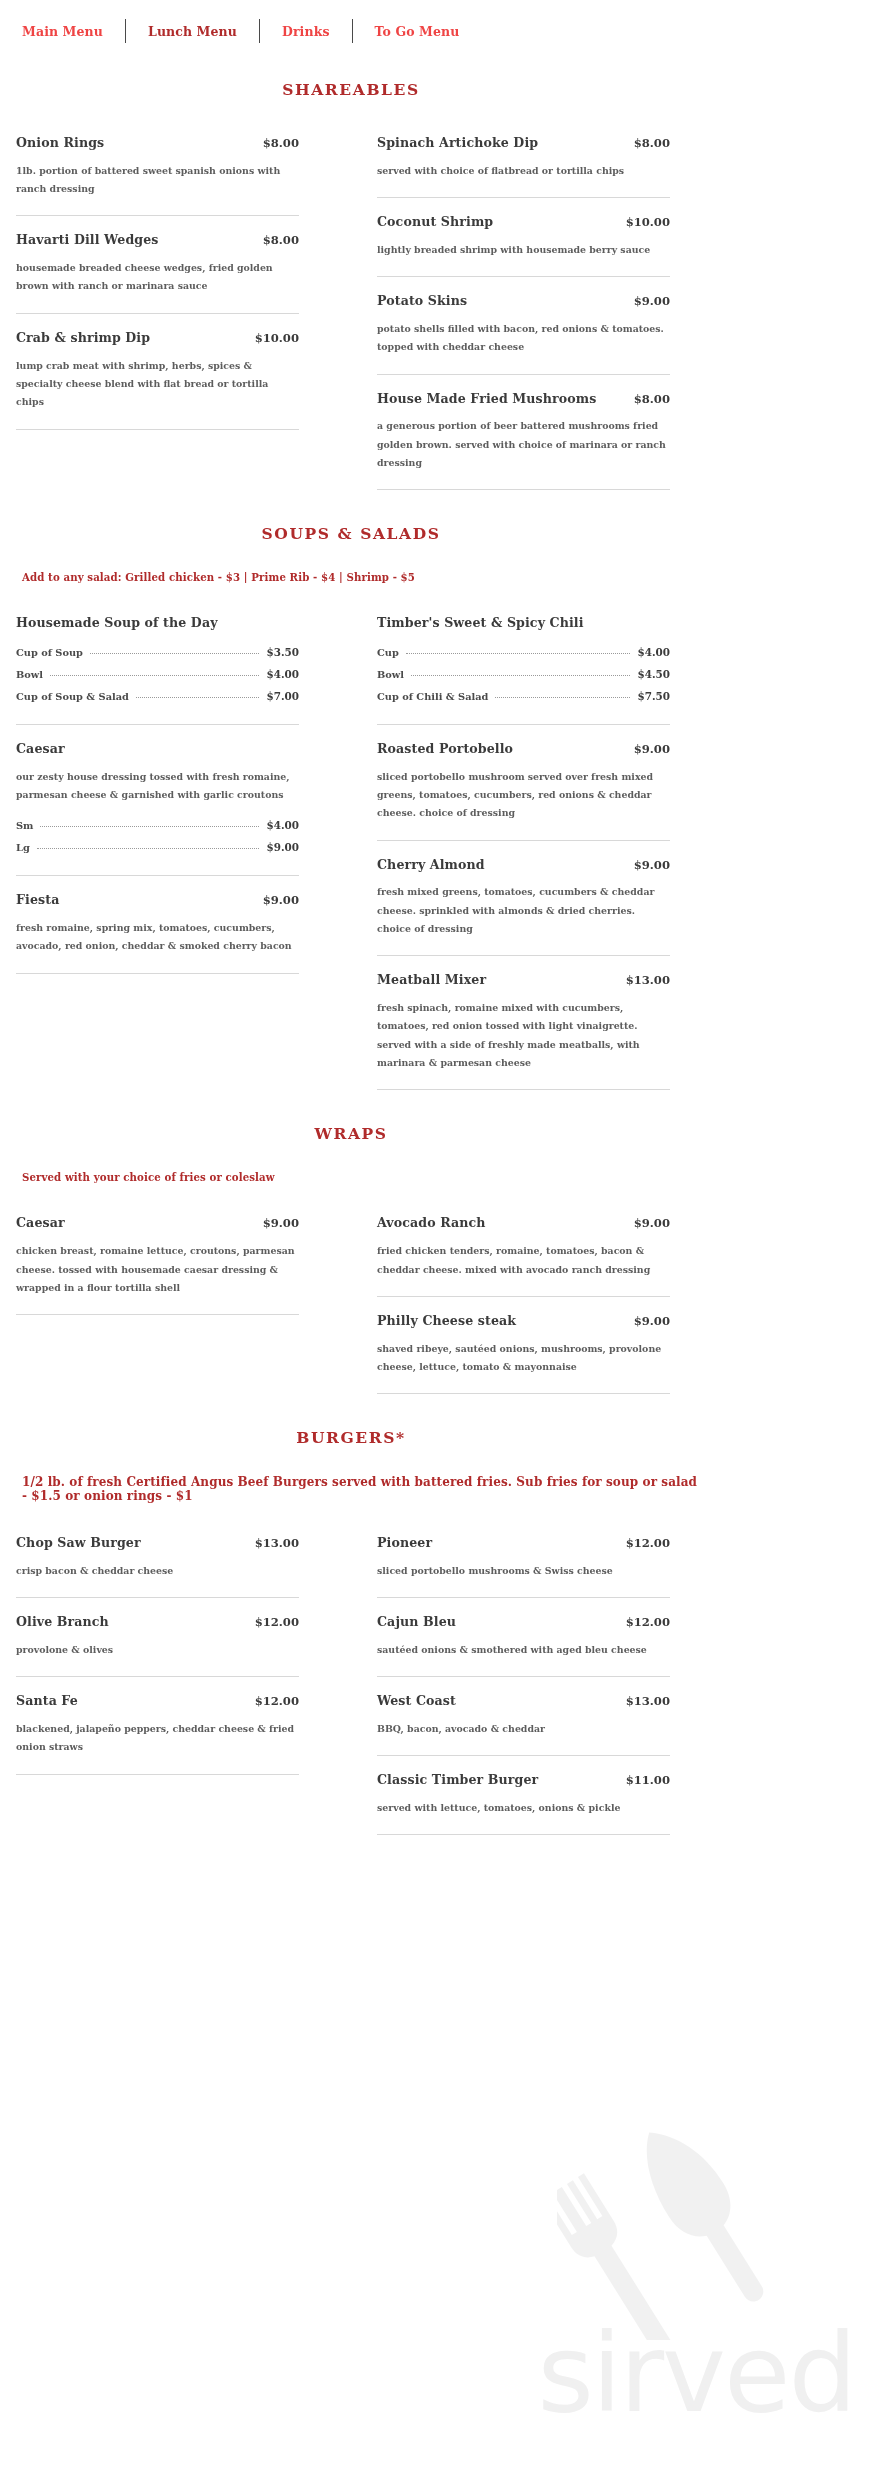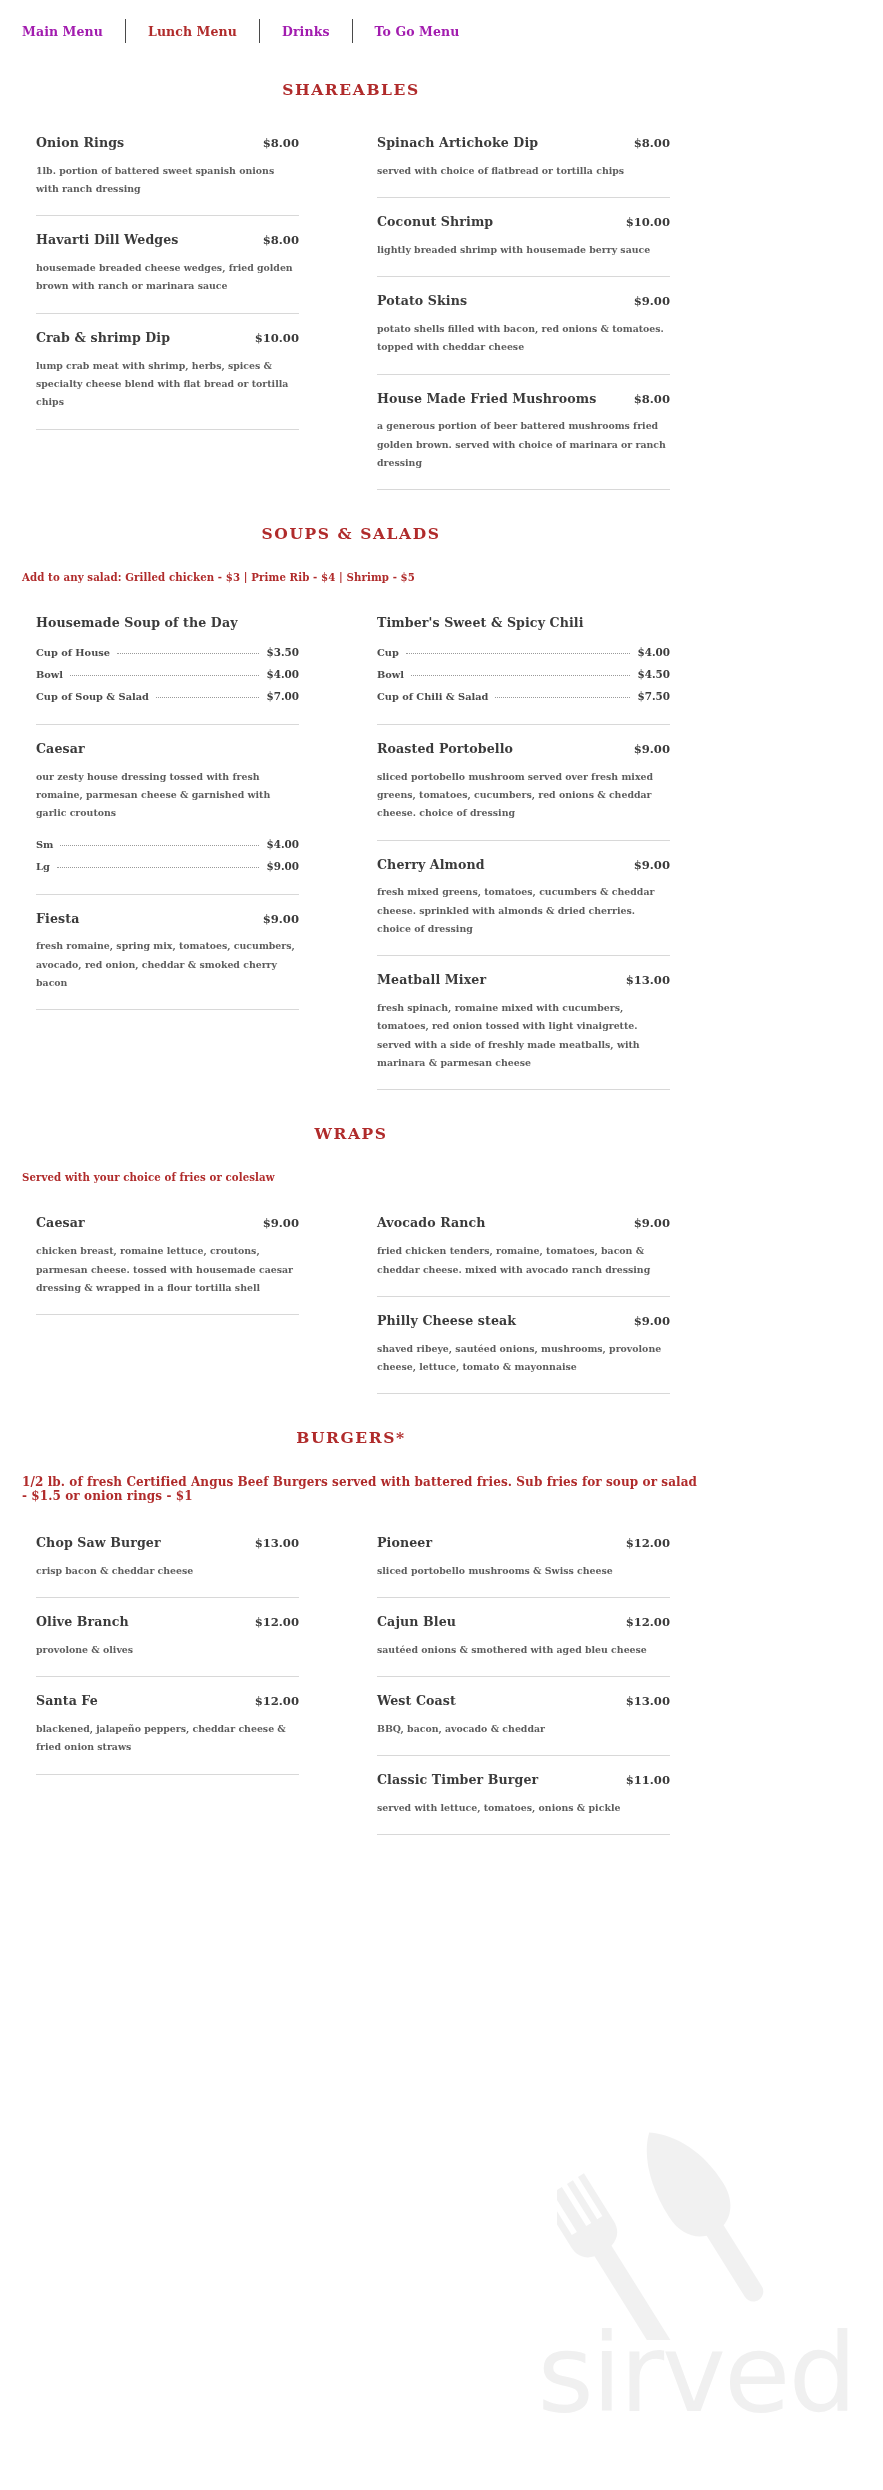--- a/index.html
+++ b/index.html
@@ -18,21 +18,21 @@
   .nav {
     display: flex;
     align-items: center;
     padding: 16px 0 0 22px;
     height: 46px;
   }
   .nav-item {
     font-family: "DejaVu Serif", "Liberation Serif", serif;
     font-size: 12.5px;
     font-weight: 700;
-    color: #a21caf;
+    color: #ef4444;
     letter-spacing: 0.1px;
     padding: 0 22px 0 0;
     text-decoration: none;
     white-space: nowrap;
     cursor: pointer;
   }
   .nav-item.active { color: #b02b2b; }
   .nav-sep {
     width: 1px;
     height: 24px;
@@ -63,21 +63,21 @@
   }
   .section-note.wide { font-size: 12px; }
 
   
   .cols {
     display: flex;
     align-items: flex-start;
     padding: 0 0 0 0;
   }
   .col { width: 441px; padding: 0 0 0 0; }
-  .col-inner { padding: 0 52px 0 36px; }
+  .col-inner { padding: 0 52px 0 16px; }
   .col.right .col-inner { padding: 0 32px 0 26px; }
 
   
   .item { padding: 0 0 0 0; }
   .item-head {
     display: flex;
     align-items: baseline;
     justify-content: space-between;
     padding: 16px 0 0 0;
   }
@@ -281,21 +281,21 @@
         <div class="section-note">Add to any salad: Grilled chicken - $3 | Prime Rib - $4 | Shrimp - $5</div>
         <div class="cols">
           <div class="col left">
             <div class="col-inner">
               <div class="item">
                 <div class="item-head">
                   <div class="item-name">Housemade Soup of the Day</div>
                 </div>
                 <div class="sub-list">
                   <div class="sub-row">
-                    <span class="sub-label">Cup of House</span>
+                    <span class="sub-label">Cup of Soup</span>
                     <span class="sub-dots"></span>
                     <span class="sub-price">$3.50</span>
                   </div>
                   <div class="sub-row">
                     <span class="sub-label">Bowl</span>
                     <span class="sub-dots"></span>
                     <span class="sub-price">$4.00</span>
                   </div>
                   <div class="sub-row">
                     <span class="sub-label">Cup of Soup &amp; Salad</span>

